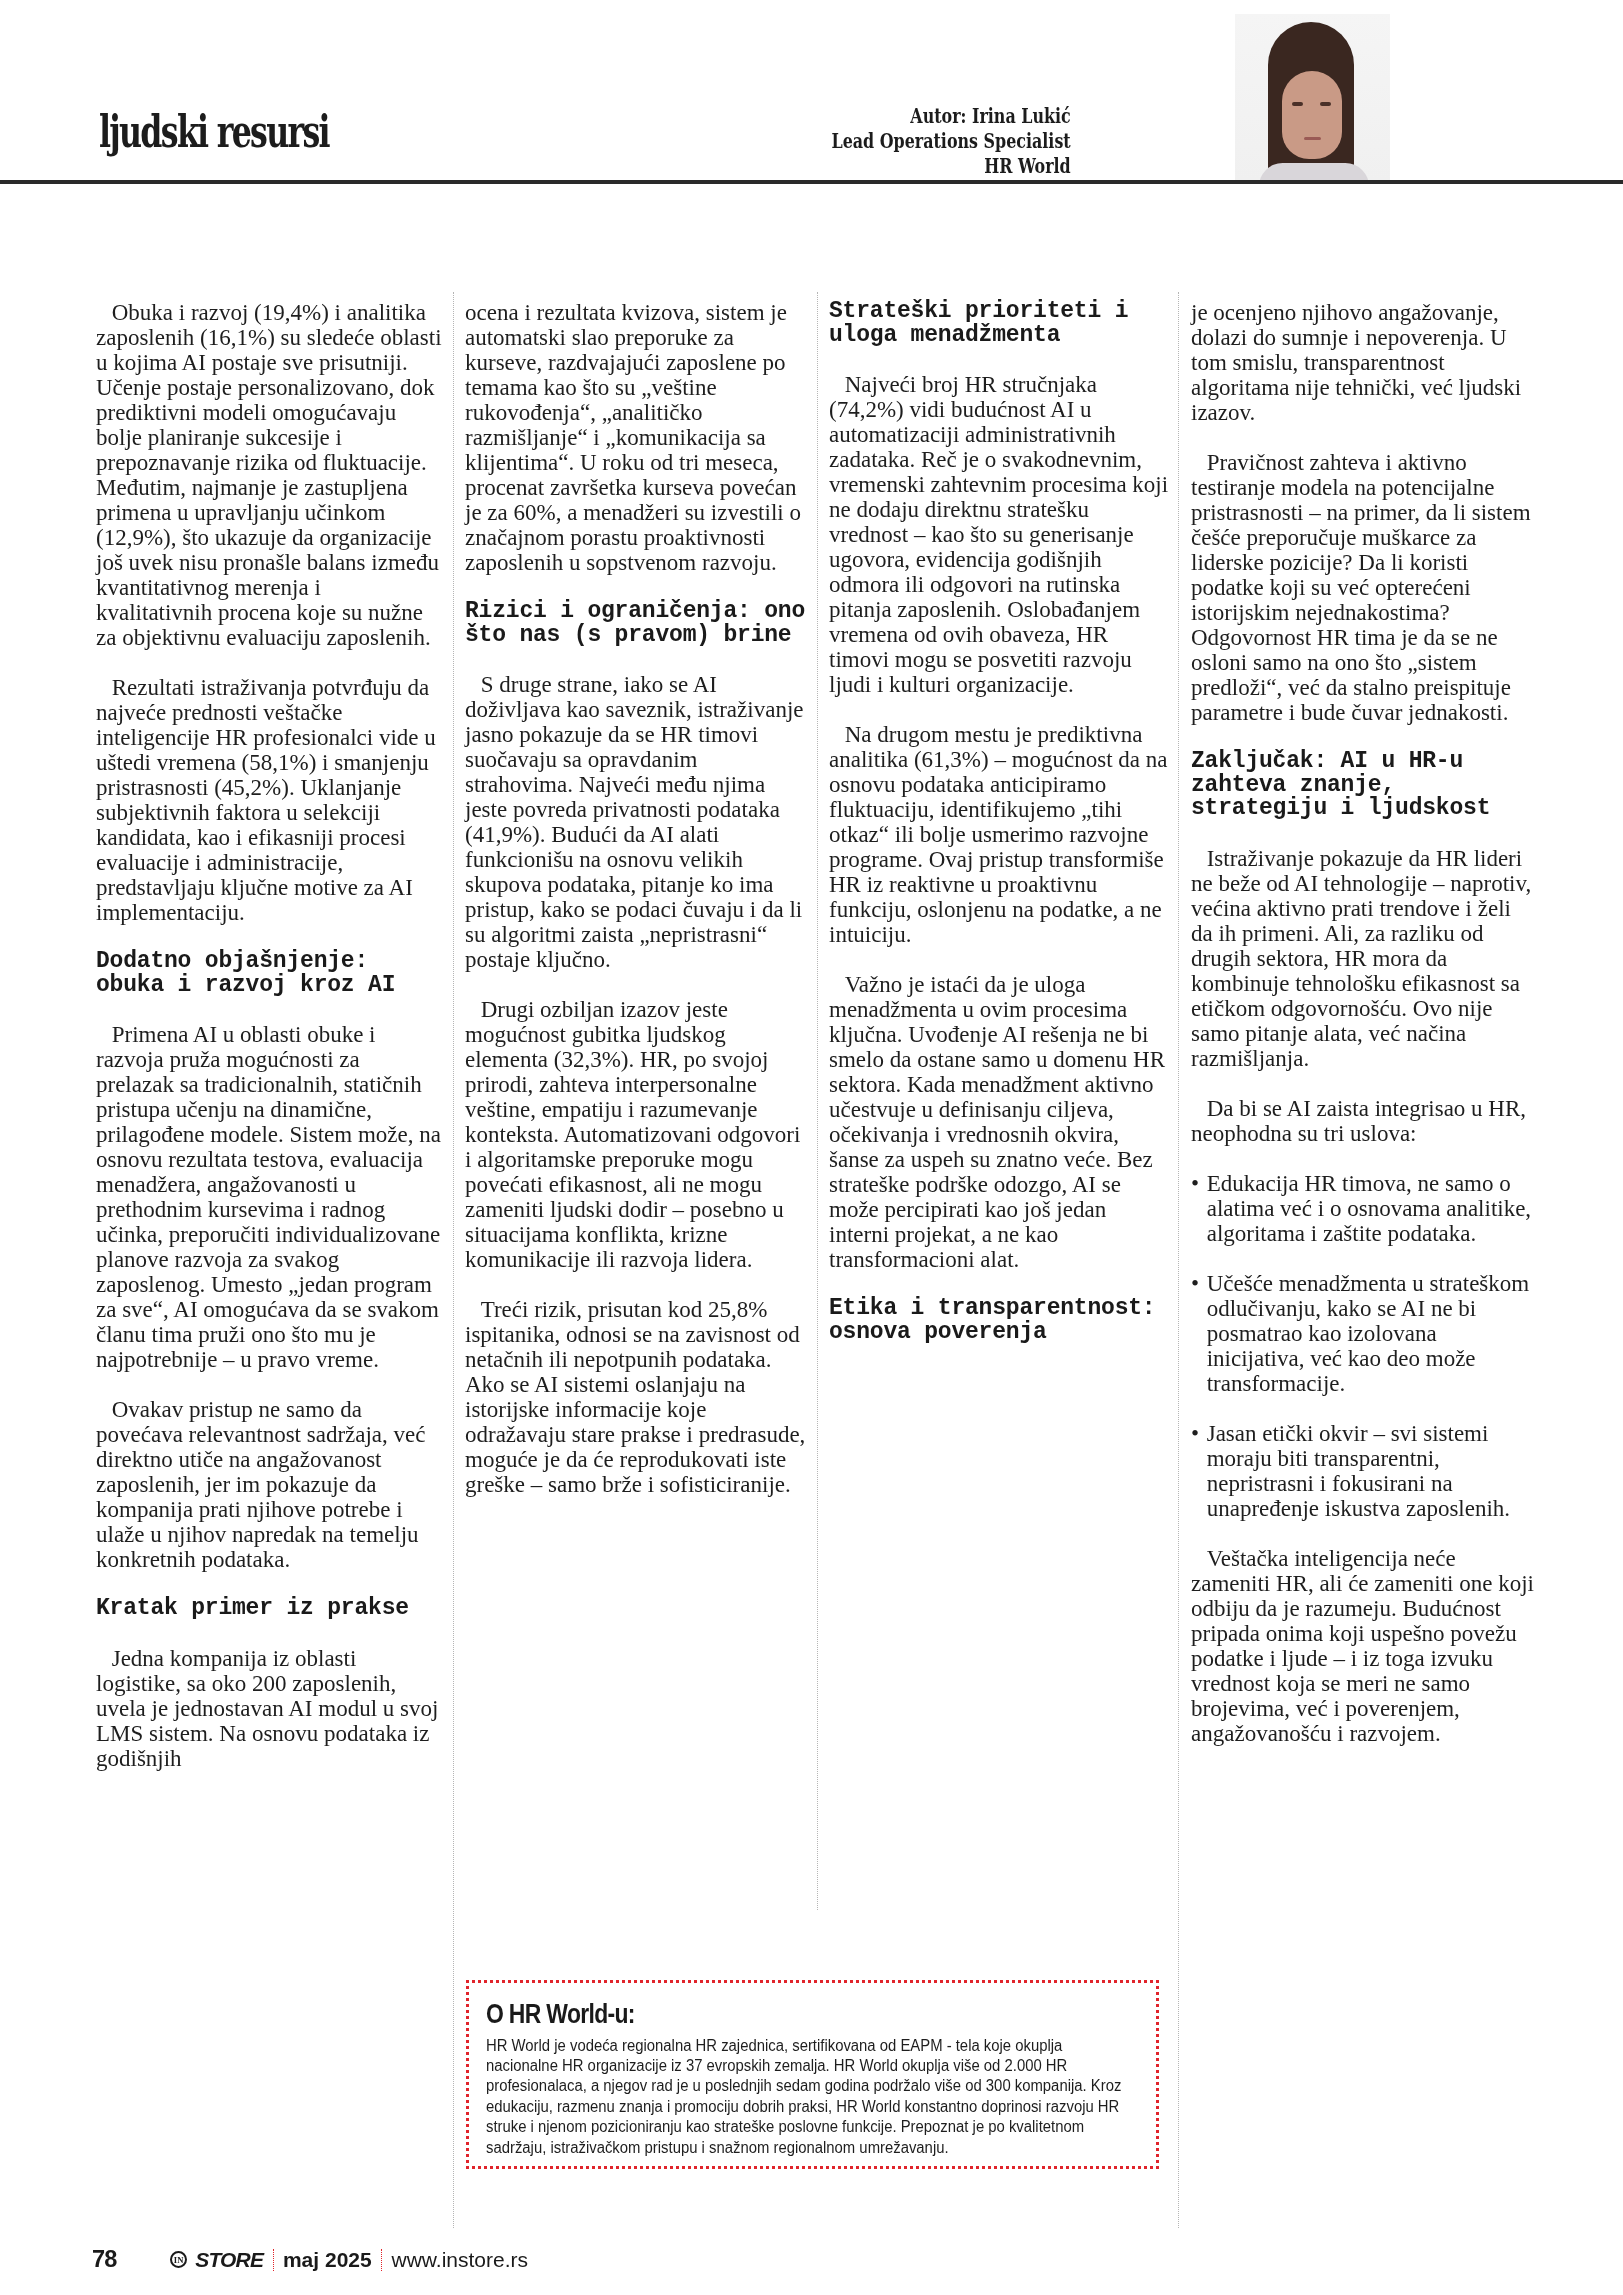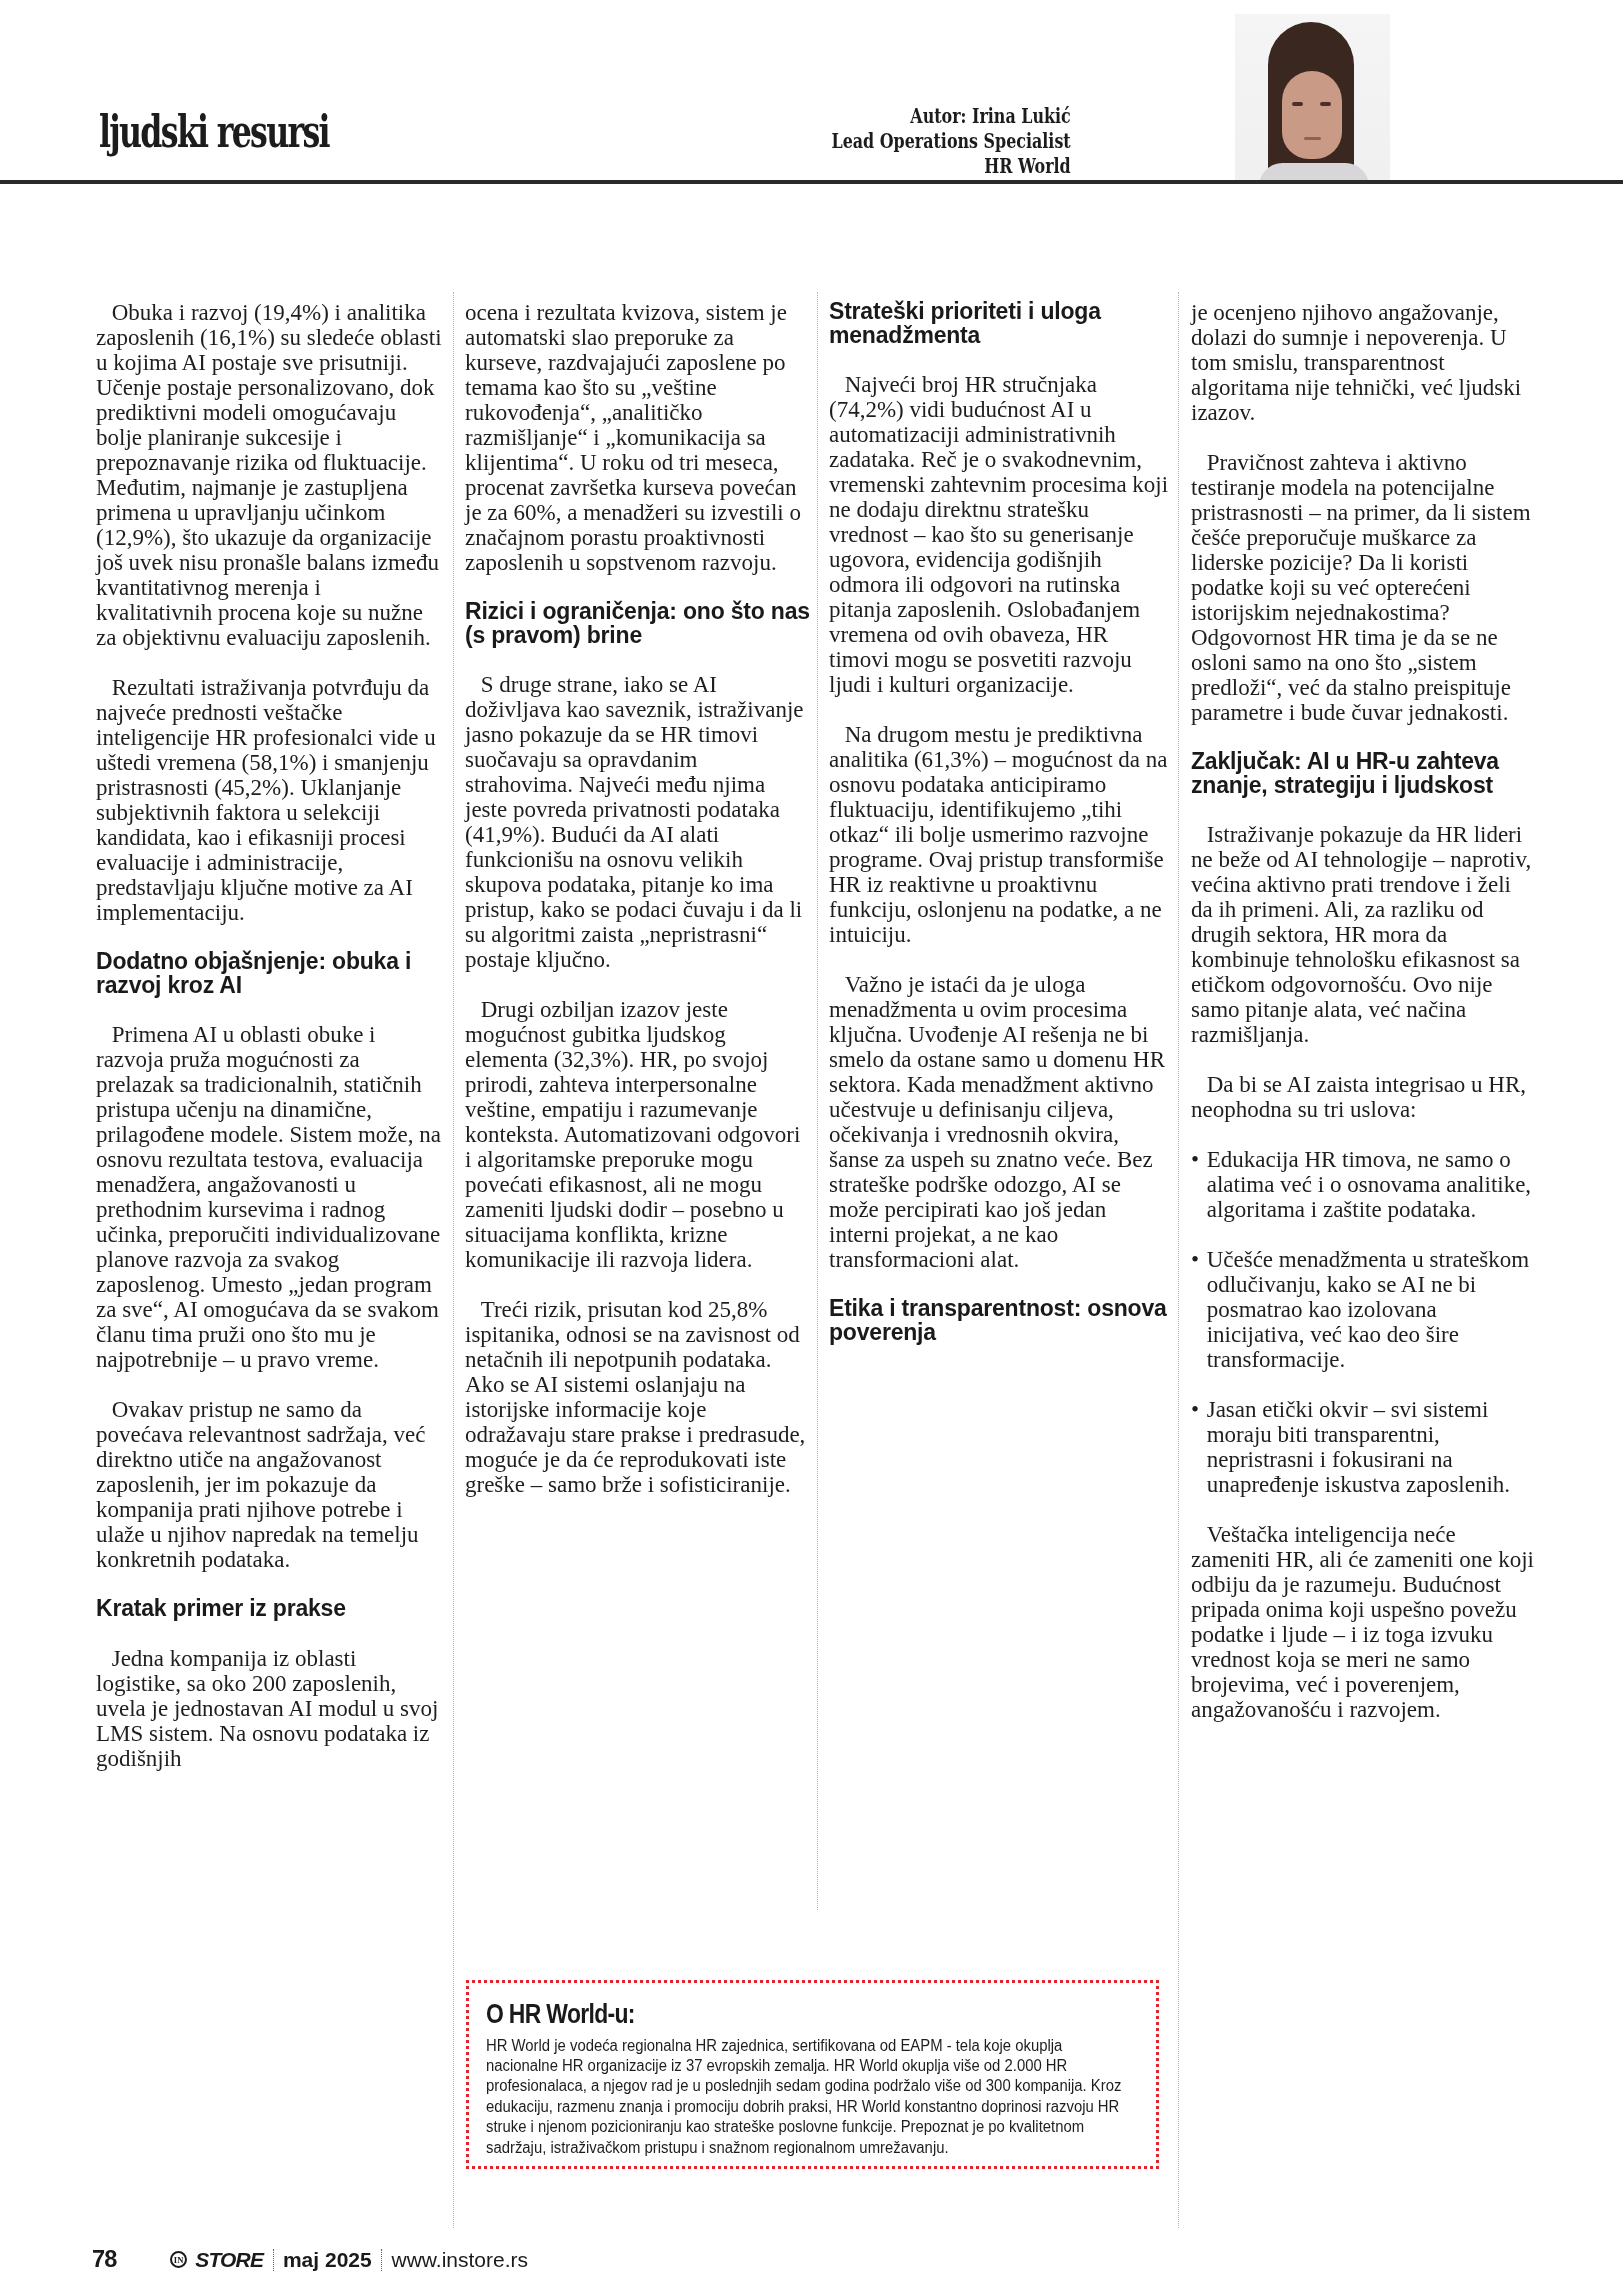--- a/index.html
+++ b/index.html
@@ -24,21 +24,21 @@
   .photo .hair { position: absolute; left: 33px; top: 7.9px; width: 86px; height: 181px; border-radius: 43px 43px 7.9px 7.9px; background: #3a2720; }
   .photo .face { position: absolute; left: 47px; top: 57px; width: 60px; height: 88px; border-radius: 30px 30px 27px 27px; background: #c99a86; }
   .photo .eye { position: absolute; top: 88px; width: 11px; height: 3.9px; background: #4a3028; border-radius: 2.4px; }
   .photo .mouth { position: absolute; left: 69px; top: 123px; width: 17.3px; height: 3.1px; background: #9a5a55; border-radius: 1.6px; }
   .photo .shoulder { position: absolute; left: 23.6px; top: 149px; width: 110px; height: 31px; background: #d9d6da; border-radius: 23.6px 23.6px 0 0; }
   .header-rule { position: absolute; left: 0; top: 180px; width: 1623px; height: 3.9px; background: #2a2a2a; }
 
   .col { position: absolute; top: 292px; font-family: "Liberation Serif", "DejaVu Serif", serif; font-size: 23px; line-height: 25px; color: #1e1e1e; margin-top: 8px; }
   .col p { margin: 0 0 25px 0; text-indent: 15.7px; }
   .col h2 {
-    font-family: Liberation Sans, sans-serif; font-weight: bold; font-size: 23px; line-height: 23.6px;
+    font-family: Liberation Mono, monospace; font-weight: bold; font-size: 23px; line-height: 23.6px;
     margin: 0 0 25px 0; color: #1a1a1a; letter-spacing: -0.2px;
   }
   .col1 { left: 96px; width: 346px; }
   .col2 { left: 465px; width: 346px; }
   .col3 { left: 829px; width: 342px; }
   .col4 { left: 1191px; width: 346px; }
 
   .vdiv { position: absolute; top: 292px; width: 0; border-left: 1.6px dotted #b5b5b5; }
 
   .col ul { list-style: none; margin: 0; padding: 0; }
@@ -114,21 +114,21 @@
 </div>
 
 <div class="col col4">
   <p style="text-indent:0">je ocenjeno njihovo angažovanje, dolazi do sumnje i nepoverenja. U tom smislu, transparentnost algoritama nije tehnički, već ljudski izazov.</p>
   <p>Pravičnost zahteva i aktivno testiranje modela na potencijalne pristrasnosti – na primer, da li sistem češće preporučuje muškarce za liderske pozicije? Da li koristi podatke koji su već opterećeni istorijskim nejednakostima? Odgovornost HR tima je da se ne osloni samo na ono što „sistem predloži“, već da stalno preispituje parametre i bude čuvar jednakosti.</p>
   <h2>Zaključak: AI u HR-u zahteva znanje, strategiju i ljudskost</h2>
   <p>Istraživanje pokazuje da HR lideri ne beže od AI tehnologije – naprotiv, većina aktivno prati trendove i želi da ih primeni. Ali, za razliku od drugih sektora, HR mora da kombinuje tehnološku efikasnost sa etičkom odgovornošću. Ovo nije samo pitanje alata, već načina razmišljanja.</p>
   <p>Da bi se AI zaista integrisao u HR, neophodna su tri uslova:</p>
   <ul>
     <li><span class="bullet">•</span><span>Edukacija HR timova, ne samo o alatima već i o osnovama analitike, algoritama i zaštite podataka.</span></li>
-    <li><span class="bullet">•</span><span>Učešće menadžmenta u strateškom odlučivanju, kako se AI ne bi posmatrao kao izolovana inicijativa, već kao deo šire transformacije.</span></li>
+    <li><span class="bullet">•</span><span>Učešće menadžmenta u strateškom odlučivanju, kako se AI ne bi posmatrao kao izolovana inicijativa, već kao deo može transformacije.</span></li>
     <li><span class="bullet">•</span><span>Jasan etički okvir – svi sistemi moraju biti transparentni, nepristrasni i fokusirani na unapređenje iskustva zaposlenih.</span></li>
   </ul>
   <p>Veštačka inteligencija neće zameniti HR, ali će zameniti one koji odbiju da je razumeju. Budućnost pripada onima koji uspešno povežu podatke i ljude – i iz toga izvuku vrednost koja se meri ne samo brojevima, već i poverenjem, angažovanošću i razvojem.</p>
 </div>
 
 <div class="infobox">
   <h3>O HR World-u:</h3>
   <div class="body">HR World je vodeća regionalna HR zajednica, sertifikovana od EAPM - tela koje okuplja nacionalne HR organizacije iz 37 evropskih zemalja. HR World okuplja više od 2.000 HR profesionalaca, a njegov rad je u poslednjih sedam godina podržalo više od 300 kompanija. Kroz edukaciju, razmenu znanja i promociju dobrih praksi, HR World konstantno doprinosi razvoju HR struke i njenom pozicioniranju kao strateške poslovne funkcije. Prepoznat je po kvalitetnom sadržaju, istraživačkom pristupu i snažnom regionalnom umrežavanju.</div>
 </div>
 

